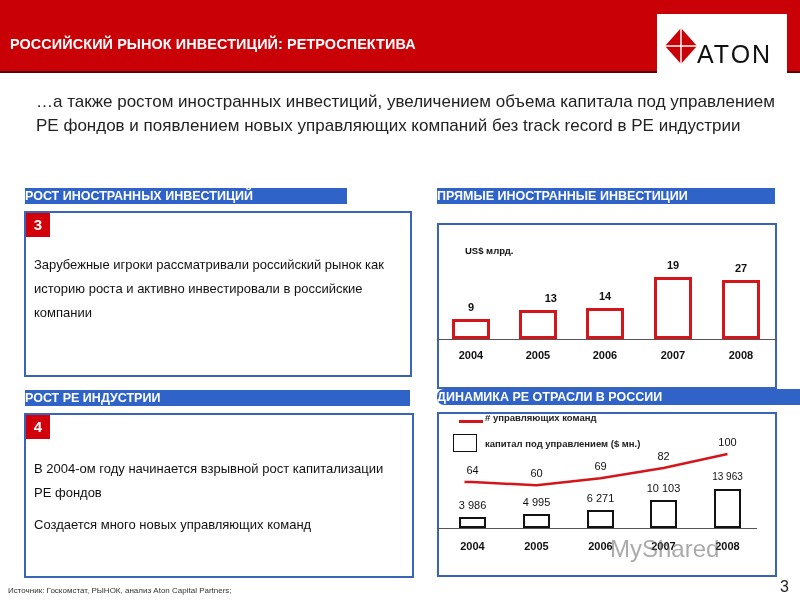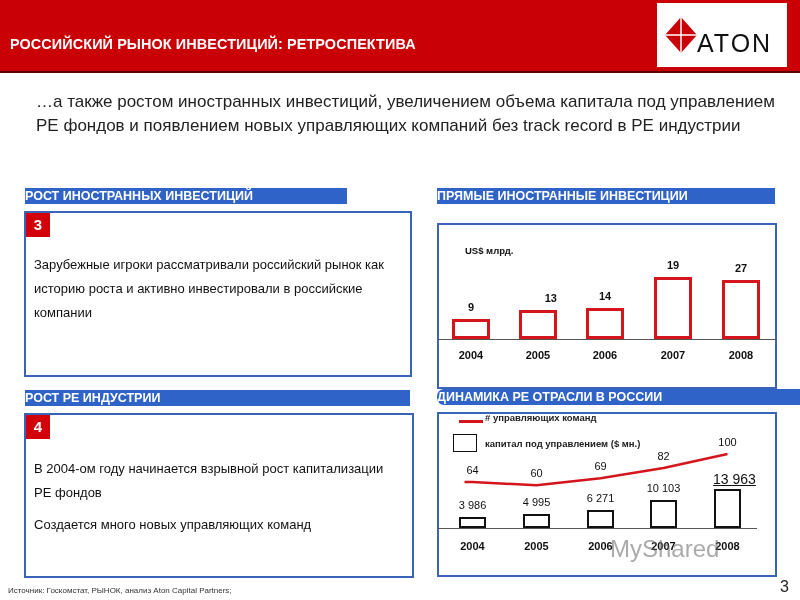--- a/index.html
+++ b/index.html
@@ -15,21 +15,21 @@
       background: #c90006;
       border-bottom: 2px solid #5a0000;
     }
     .header-title {
       position: absolute; left: 10px; top: 35px;
       color: #fff; font-weight: bold; font-size: 15.5px;
       letter-spacing: 0.1px;
       transform: scaleX(0.93); transform-origin: left;
     }
     .logo {
-      position: absolute; left: 657px; top: 3px; width: 130px; height: 64px;
+      position: absolute; left: 657px; top: 14px; width: 130px; height: 64px;
       background: #fff;
     }
     .logo svg { position: absolute; left: 4px; top: 12px; }
     .logo-text {
       position: absolute; left: 40px; top: 26px;
       font-size: 25px; font-weight: normal; color: #111; letter-spacing: 2px;
     }
     .intro {
       position: absolute; left: 36px; top: 90px; width: 740px;
       font-size: 17px; line-height: 24px; color: #222;
@@ -145,20 +145,20 @@
       <div class="bar-black" style="left: 84px; top: 100.014px; width: 27px; height: 13.986px;"></div>
       <div class="chart-label" style="left: 70px; top: 82.014px; width: 55px; font-weight: normal; font-size: 11px;">4 995</div>
       <div class="chart-label" style="left: 74px; top: 126px; width: 47px;">2005</div>
       <div class="bar-black" style="left: 148px; top: 96.4412px; width: 27px; height: 17.5588px;"></div>
       <div class="chart-label" style="left: 134px; top: 78.4412px; width: 55px; font-weight: normal; font-size: 11px;">6 271</div>
       <div class="chart-label" style="left: 138px; top: 126px; width: 47px;">2006</div>
       <div class="bar-black" style="left: 211px; top: 85.7116px; width: 27px; height: 28.2884px;"></div>
       <div class="chart-label" style="left: 197px; top: 67.7116px; width: 55px; font-weight: normal; font-size: 11px;">10 103</div>
       <div class="chart-label" style="left: 201px; top: 126px; width: 47px;">2007</div>
       <div class="bar-black" style="left: 275px; top: 74.9036px; width: 27px; height: 39.0964px;"></div>
-      <div class="chart-label" style="left: 268px; top: 56.9036px; width: 55px; font-weight: normal; font-size: 14px; text-decoration: underline;">13 963</div>
+      <div class="chart-label" style="left: 261px; top: 56.9036px; width: 55px; font-weight: normal; font-size: 10px;">13 963</div>
       <div class="chart-label" style="left: 265px; top: 126px; width: 47px;">2008</div>
     </div>
 </div>
 
 <div class="source">Источник: Госкомстат, РЫНОК, анализ Aton Capital Partners;</div>
 <div class="page-num">3</div>
 <div class="watermark">MyShared</div>
 
 </body></html>

